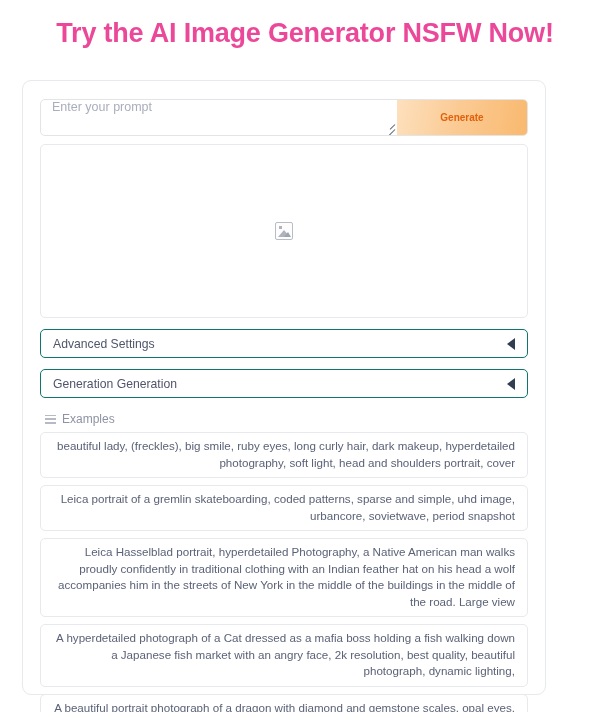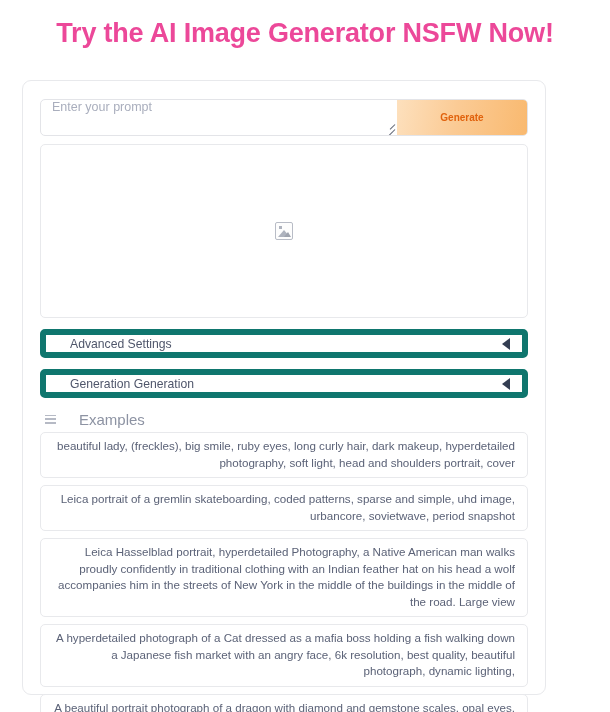--- a/index.html
+++ b/index.html
@@ -137,26 +137,26 @@
     width: 0; height: 0;
     border-left: 4px solid transparent;
     border-right: 3px solid transparent;
     border-bottom: 5px solid #9ea3ae;
   }
 
   
   .accordion {
     margin-top: 11px;
     height: 29px;
-    border: 6px solid #0f766e;
+    border: 1px solid #0f766e;
     border-radius: 5px;
     background: #fff;
     display: flex;
     align-items: center;
-    padding: 0 12px 0 24px;
+    padding: 0 12px 0 12px;
     cursor: pointer;
   }
   .accordion-label {
     flex: 1 1 auto;
     font-size: 12.2px;
     color: #4f566b;
   }
   .caret-left {
     width: 0; height: 0;
     border-top: 6px solid transparent;
@@ -179,23 +179,22 @@
     flex-direction: column;
     justify-content: space-between;
   }
   .list-icon i {
     display: block;
     height: 1.6px;
     background: #b6bac5;
     width: 11px;
   }
   .examples-title {
-    font-size: 15px;
+    font-size: 12px;
     color: #8d93a3;
-    margin-left: 17px;
   }
 
   .example-item {
     margin-top: 7px;
     border: 1px solid #e8e9ec;
     border-radius: 5px;
     background: #fff;
     color: #5b6277;
     font-size: 11.6px;
     line-height: 16.5px;
@@ -246,17 +245,17 @@
           <i></i>
           <i></i>
           <i></i>
         </span>
       <span class="examples-title">Examples</span>
     </div>
 
     <div class="example-item first">beautiful lady, (freckles), big smile, ruby eyes, long curly hair, dark makeup, hyperdetailed photography, soft light, head and shoulders portrait, cover</div>
     <div class="example-item">Leica portrait of a gremlin skateboarding, coded patterns, sparse and simple, uhd image, urbancore, sovietwave, period snapshot</div>
     <div class="example-item">Leica Hasselblad portrait, hyperdetailed Photography, a Native American man walks proudly confidently in traditional clothing with an Indian feather hat on his head a wolf accompanies him in the streets of New York in the middle of the buildings in the middle of the road. Large view</div>
-    <div class="example-item">A hyperdetailed photograph of a Cat dressed as a mafia boss holding a fish walking down a Japanese fish market with an angry face, 6k resolution, best quality, beautiful photograph, dynamic lighting,</div>
+    <div class="example-item">A hyperdetailed photograph of a Cat dressed as a mafia boss holding a fish walking down a Japanese fish market with an angry face, 2k resolution, best quality, beautiful photograph, dynamic lighting,</div>
     <div class="example-item">A beautiful portrait photograph of a dragon with diamond and gemstone scales, opal eyes, cinematic, gem, diamond, crystal, fantasy art, hyperdetailed photograph, shiny scales, 8k resolution,</div>
 
   </div>
 </div>
 
 </body></html>

